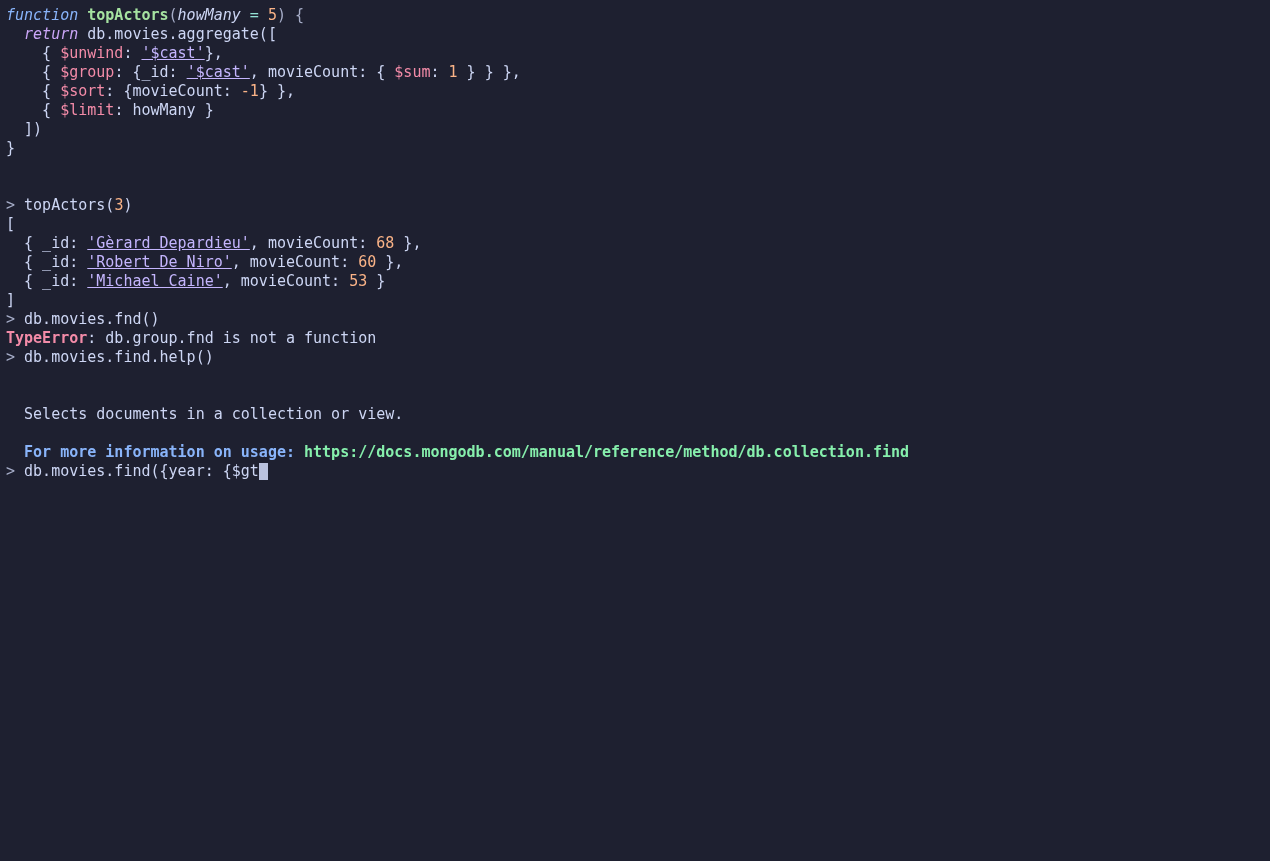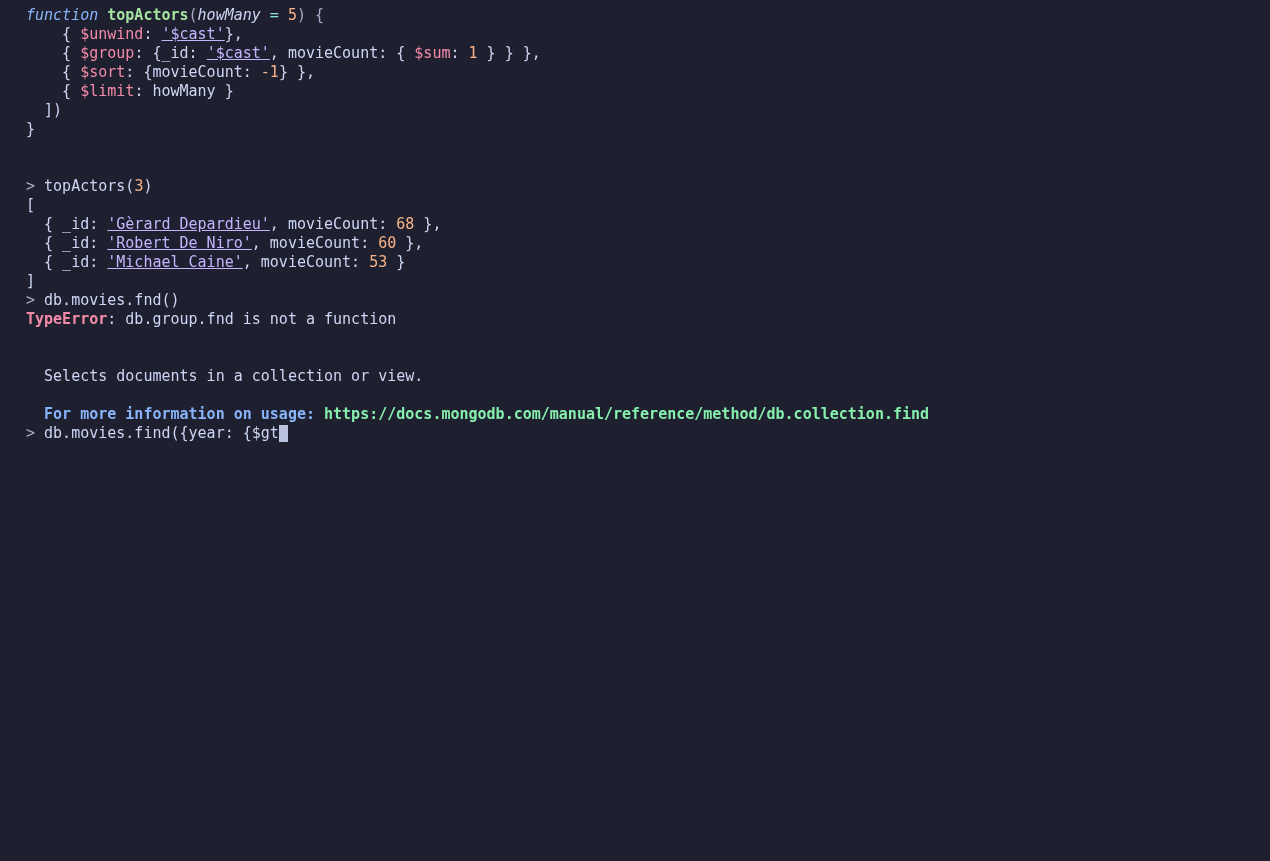--- a/index.html
+++ b/index.html
@@ -14,21 +14,20 @@
       font-size: 15px;
       line-height: 19px;
       padding: 6px;
       width: 1270px;
       height: 861px;
       overflow: hidden;
       font-weight: 500;
     }
     .line {
       white-space: pre;
-      margin-left: 20px;
     }
     .kw-function { color: #89b4fa; font-style: italic; }
     .fn-name { color: #a6e3a1; font-weight: bold; }
     .param { color: #cdd6f4; font-style: italic; }
     .op { color: #94e2d5; }
     .num { color: #fab387; }
     .punct { color: #a6adc8; }
     .kw-return { color: #cba6f7; font-style: italic; }
     .string { color: #c4b5fd; text-decoration: underline; }
     .dollar-op { color: #f38ba8; }
@@ -48,20 +47,21 @@
       margin-left: 0px;
     }
   </style>
 </head>
 <body>
 
 <div>
 
 <div class="line"><span class="kw-function">function</span> <span class="fn-name">topActors</span><span class="punct">(</span><span class="param">howMany</span><span class="op"> = </span><span class="num">5</span><span class="punct">) {</span></div>
 
+<div class="line">  <span class="kw-return">return</span><span class="plain"> db.movies.aggregate([</span></div>
 
 <div class="line"><span class="plain">    { </span><span class="dollar-op">$unwind</span><span class="plain">: </span><span class="string">'$cast'</span><span class="plain">},</span></div>
 
 <div class="line"><span class="plain">    { </span><span class="dollar-op">$group</span><span class="plain">: {</span><span class="prop">_id</span><span class="plain">: </span><span class="string">'$cast'</span><span class="plain">, </span><span class="prop">movieCount</span><span class="plain">: { </span><span class="dollar-op">$sum</span><span class="plain">: </span><span class="num">1</span><span class="plain"> } } },</span></div>
 
 <div class="line"><span class="plain">    { </span><span class="dollar-op">$sort</span><span class="plain">: {</span><span class="prop">movieCount</span><span class="plain">: </span><span class="num">-1</span><span class="plain">} },</span></div>
 
 <div class="line"><span class="plain">    { </span><span class="dollar-op">$limit</span><span class="plain">: </span><span class="plain">howMany</span><span class="plain"> }</span></div>
 
 <div class="line"><span class="plain">  ])</span></div>
@@ -80,20 +80,21 @@
 <div class="line"><span class="plain">  { _id: </span><span class="string">'Robert De Niro'</span><span class="plain">, movieCount: </span><span class="num">60</span><span class="plain"> },</span></div>
 
 <div class="line"><span class="plain">  { _id: </span><span class="string">'Michael Caine'</span><span class="plain">, movieCount: </span><span class="num">53</span><span class="plain"> }</span></div>
 
 <div class="line"><span class="plain">]</span></div>
 
 <div class="line"><span class="prompt">&gt; </span><span class="plain">db.movies.fnd()</span></div>
 
 <div class="line"><span class="error-name">TypeError</span><span class="plain">: db.group.fnd is not a function</span></div>
 
+<div class="line"><span class="prompt">&gt; </span><span class="plain">db.movies.find.help()</span></div>
 
 <div class="line"> </div>
 
 
 <div class="line"> </div>
 
 <div class="line"><span class="plain">  Selects documents in a collection or view.</span></div>
 
 <div class="line"> </div>
 

